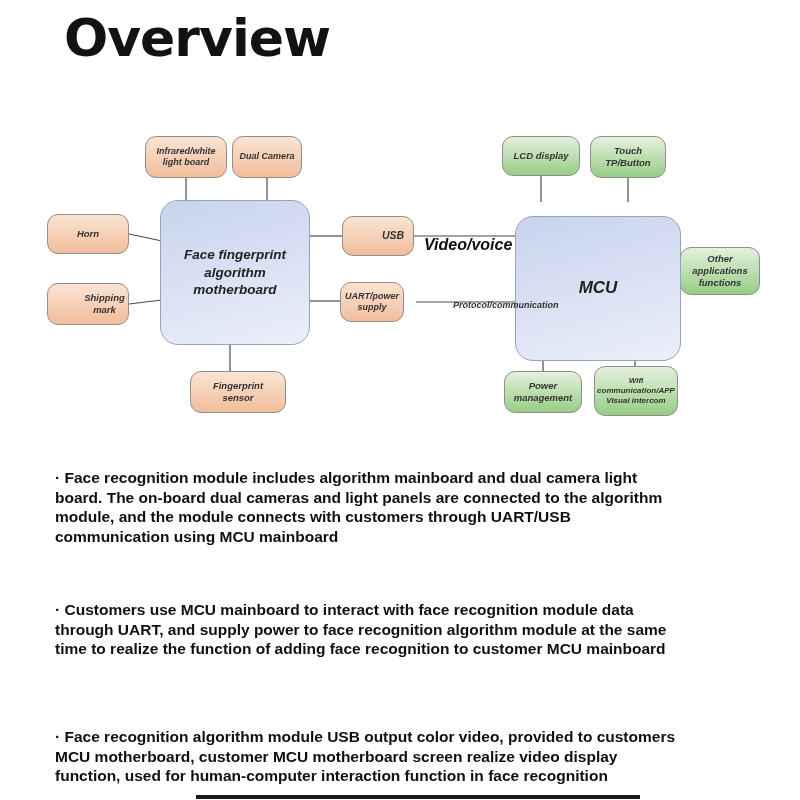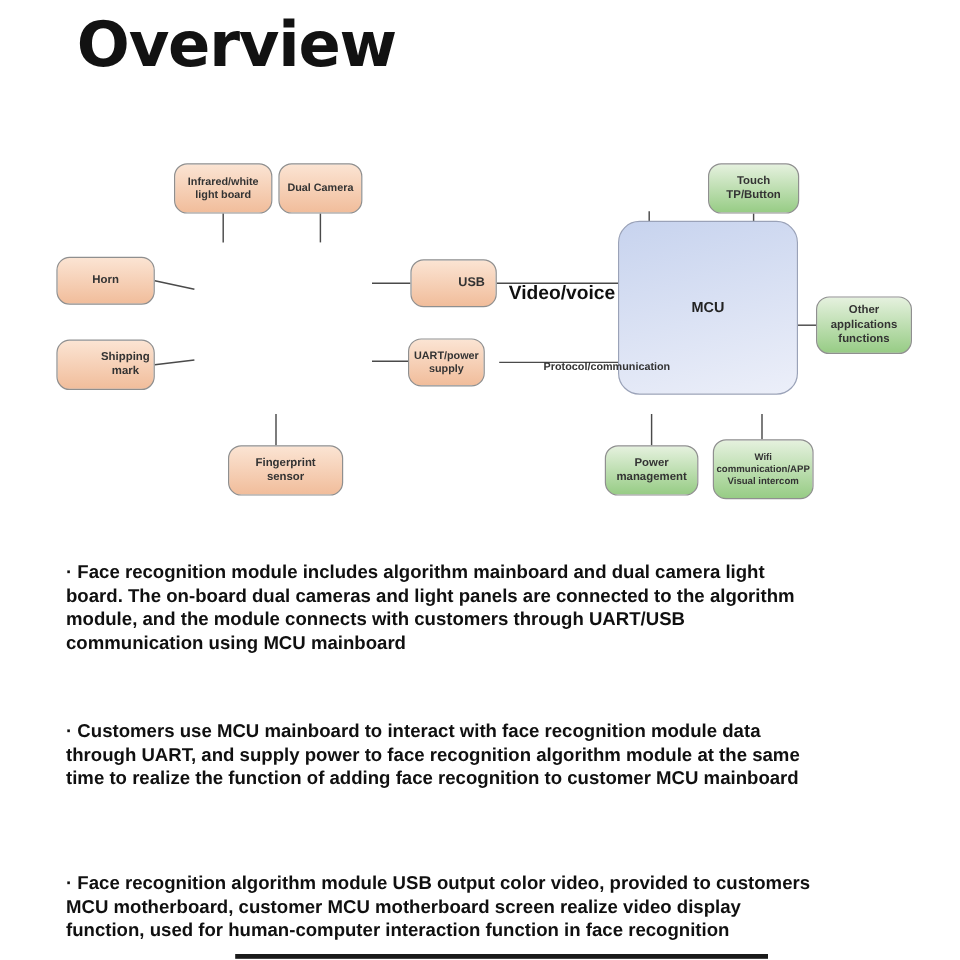--- a/index.html
+++ b/index.html
@@ -10,21 +10,21 @@
     font-family:"Liberation Sans", sans-serif;
     overflow:hidden;
     color:#111;
   }
   .page-title {
     position:absolute; left:64px; top:8px;
     font-family:"DejaVu Sans", sans-serif;
     font-size:52px; font-weight:900; color:#121212;
     letter-spacing:-1px;
   }
-  .diagram { position:absolute; left:0; top:0; width:800px; height:445px; }
+  .diagram { position:absolute; left:0; top:0; width:800px; height:445px;font-style:italic; }
   svg.wires { position:absolute; left:0; top:0; width:800px; height:445px; }
   .node {
     position:absolute;
     display:flex; align-items:center; justify-content:center;
     text-align:center;
     border:1px solid #8f8f8f;
     border-radius:11px;
     font-weight:700; color:#333;
     white-space:pre-line;
     line-height:1.25;
@@ -99,37 +99,41 @@
 mark</div>
 
   <div class="node orange" style="left:190px; top:371px; width:96px; height:42px; font-size:9.5px;">Fingerprint
 sensor</div>
 
   <div class="node orange" style="left:342px; top:216px; width:72px; height:40px; font-size:10.5px;padding-left:32px;">USB</div>
 
   <div class="node orange" style="left:340px; top:282px; width:64px; height:40px; font-size:9px;">UART/power
 supply</div>
 
+  <div class="main-box" style="left:160px; top:200px; width:150px; height:145px; font-size:13.5px;">Face fingerprint
+algorithm
+motherboard</div>
 
+  <div class="node green" style="left:502px; top:136px; width:78px; height:40px; font-size:9.5px;">LCD display</div>
 
   <div class="node green" style="left:590px; top:136px; width:76px; height:42px; font-size:9.5px;">Touch
 TP/Button</div>
 
   <div class="node green" style="left:504px; top:371px; width:78px; height:42px; font-size:9.5px;">Power
 management</div>
 
   <div class="node green" style="left:594px; top:366px; width:84px; height:50px; font-size:8px;">Wifi
 communication/APP
 Visual intercom</div>
 
   <div class="node green" style="left:680px; top:247px; width:80px; height:48px; font-size:9.5px;">Other
 applications
 functions</div>
 
-  <div class="main-box" style="left:515px; top:184px; width:150px; height:145px; font-size:12px;">MCU</div>
+  <div class="main-box" style="left:515px; top:216px; width:166px; height:145px; font-size:17px;">MCU</div>
 
   <div class="wire-label-big" style="left:424px; top:236px;">Video/voice</div>
 
   <div class="wire-label-small" style="left:409px; top:300px;padding-left:44px;">Protocol/communication</div>
 
 </div>
 
 <div class="bullet" style="top:468px;">· Face recognition module includes algorithm mainboard and dual camera light board. The on-board dual cameras and light panels are connected to the algorithm module, and the module connects with customers through UART/USB communication using MCU mainboard</div>
 
 <div class="bullet" style="top:600px;">· Customers use MCU mainboard to interact with face recognition module data through UART, and supply power to face recognition algorithm module at the same time to realize the function of adding face recognition to customer MCU mainboard</div>

